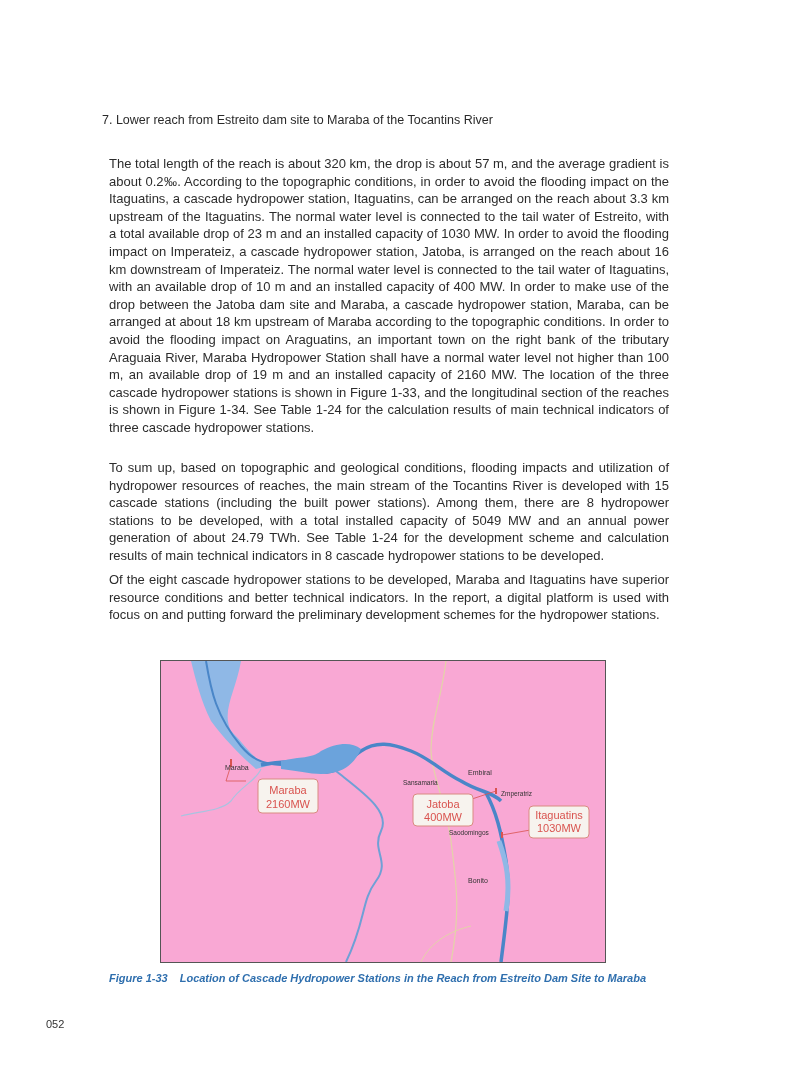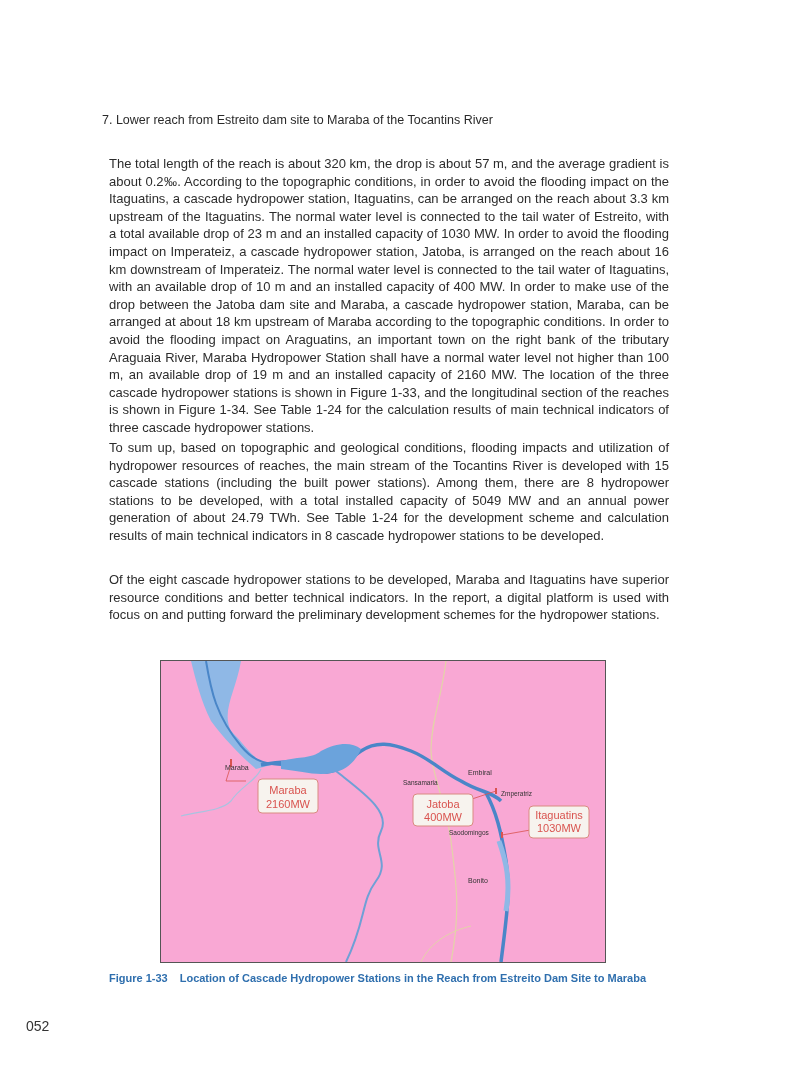--- a/index.html
+++ b/index.html
@@ -2,28 +2,28 @@
 <html><head>
   <meta charset="utf-8">
   <style>
     html, body { margin: 0; padding: 0; background: #ffffff; }
     body { width: 793px; height: 1077px; position: relative; overflow: hidden;
            font-family: "Liberation Sans", sans-serif; color: #2a2a2a; }
     .heading { position: absolute; left: 102px; top: 113px; font-size: 12.5px; color: #2a2a2a; }
     .para { position: absolute; left: 102px; width: 560px; font-size: 13px; line-height: 17.6px;
             text-align: justify; color: #2c2c2c; margin: 7px; }
     #p1 { top: 148px; }
-    #p2 { top: 432px; }
+    #p2 { top: 452px; }
     #p3 { top: 564px; }
     .map { position: absolute; left: 160px; top: 660px; width: 444px; height: 301px;
            border: 1px solid #555; background: #f9a8d4; overflow: hidden; }
     .map svg { position: absolute; left: 0; top: 0; }
-    .caption { position: absolute; left: 109px; top: 972px; font-size: 11px; font-weight: bold; color: #2f6fae; }
+    .caption { position: absolute; left: 109px; top: 972px; font-size: 11px; font-weight: bold; color: #2f6fae; font-style: italic; }
     .caption .sp { display: inline-block; width: 12px; }
-    .pagenum { position: absolute; left: 26px; top: 1018px; font-size: 14px; color: #333; }
+    .pagenum { position: absolute; left: 46px; top: 1018px; font-size: 11px; color: #333; }
     .lbl { font-family: "Liberation Sans", sans-serif; }
   </style>
 </head>
 <body>
 
 <div class="heading">7. Lower reach from Estreito dam site to Maraba of the Tocantins River</div>
 
 <p class="para" id="p1">The total length of the reach is about 320 km, the drop is about 57 m, and the average gradient is about 0.2‰. According to the topographic conditions, in order to avoid the flooding impact on the Itaguatins, a cascade hydropower station, Itaguatins, can be arranged on the reach about 3.3 km upstream of the Itaguatins. The normal water level is connected to the tail water of Estreito, with a total available drop of 23 m and an installed capacity of 1030 MW. In order to avoid the flooding impact on Imperateiz, a cascade hydropower station, Jatoba, is arranged on the reach about 16 km downstream of Imperateiz. The normal water level is connected to the tail water of Itaguatins, with an available drop of 10 m and an installed capacity of 400 MW. In order to make use of the drop between the Jatoba dam site and Maraba, a cascade hydropower station, Maraba, can be arranged at about 18 km upstream of Maraba according to the topographic conditions. In order to avoid the flooding impact on Araguatins, an important town on the right bank of the tributary Araguaia River, Maraba Hydropower Station shall have a normal water level not higher than 100 m, an available drop of 19 m and an installed capacity of 2160 MW. The location of the three cascade hydropower stations is shown in Figure 1-33, and the longitudinal section of the reaches is shown in Figure 1-34. See Table 1-24 for the calculation results of main technical indicators of three cascade hydropower stations.</p>
 <p class="para" id="p2">To sum up, based on topographic and geological conditions, flooding impacts and utilization of hydropower resources of reaches, the main stream of the Tocantins River is developed with 15 cascade stations (including the built power stations). Among them, there are 8 hydropower stations to be developed, with a total installed capacity of 5049 MW and an annual power generation of about 24.79 TWh. See Table 1-24 for the development scheme and calculation results of main technical indicators in 8 cascade hydropower stations to be developed.</p>
 <p class="para" id="p3">Of the eight cascade hydropower stations to be developed, Maraba and Itaguatins have superior resource conditions and better technical indicators. In the report, a digital platform is used with focus on and putting forward the preliminary development schemes for the hydropower stations.</p>

